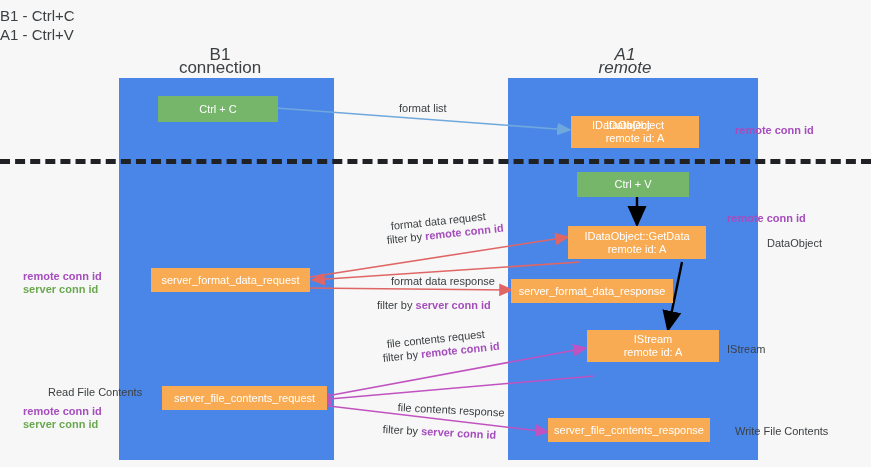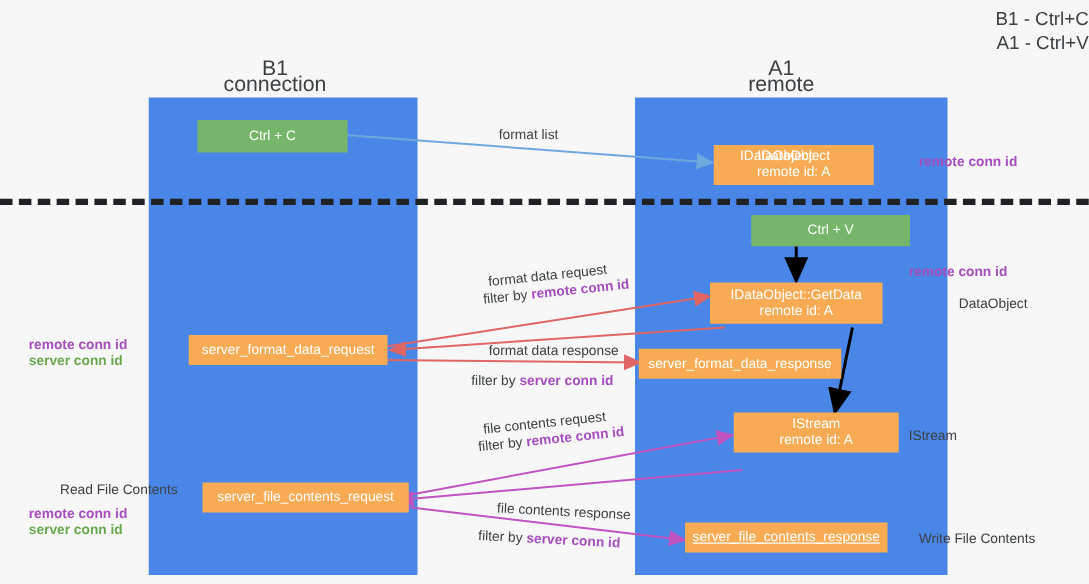--- a/index.html
+++ b/index.html
@@ -6,21 +6,21 @@
   body{
     width:871px;height:467px;
     background:#f7f7f7;
     font-family:"Liberation Sans", sans-serif;
     overflow:hidden;
   }
   #stage{position:relative;width:871px;height:467px;}
 
   .title{
     position:absolute;left:0;top:6px;width:871px;
-    text-align:right;font-size:15px;color:#3c4043;line-height:19px;
+    text-align:left;font-size:15px;color:#3c4043;line-height:19px;
     white-space:pre-line;
   }
 
   .colhead{
     position:absolute;text-align:center;font-size:17px;color:#3c4043;
     line-height:13px;white-space:pre-line;
   }
 
   .lane{position:absolute;background:#4a86e8;}
 
@@ -58,21 +58,21 @@
 </head>
 <body>
 
 <div id="stage">
 
   <div class="title">B1 - Ctrl+C
 A1 - Ctrl+V</div>
 
   <div class="colhead" style="left:140px;top:48px;width:160px;">B1
 connection</div>
-  <div class="colhead" style="left:545px;top:48px;width:160px;">A1
+  <div class="colhead" style="left:545px;top:48px;width:160px;font-style:italic;">A1
 remote</div>
 
   <div class="lane" style="left:119px;top:78px;width:215px;height:382px;"></div>
   <div class="lane" style="left:508px;top:78px;width:250px;height:382px;"></div>
 
   <svg class="layer">
     <defs>
       <marker id="ab" markerWidth="9" markerHeight="9" refX="8" refY="4.5" orient="auto">
         <path d="M0,0.5 L9,4.5 L0,8.5 z" fill="#6fa8dc"></path>
       </marker>
@@ -103,35 +103,35 @@
   </svg>
 
   <div class="divider"></div>
 
   <div class="box green" style="left:158px;top:96px;width:120px;height:26px;">Ctrl + C</div>
 
   <div class="box orange" style="left:571px;top:116px;width:128px;height:32px;">IDataObject
 remote id: A</div>
   <div class="ghost" style="left:592px;top:119px;">IDataObject</div>
 
-  <div class="box green" style="left:577px;top:172px;width:127px;height:25px;margin-left:24px;">Ctrl + V</div>
+  <div class="box green" style="left:577px;top:172px;width:112px;height:25px;">Ctrl + V</div>
 
   <div class="box orange" style="left:568px;top:226px;width:138px;height:33px;">IDataObject::GetData
 remote id: A</div>
 
   <div class="box orange" style="left:151px;top:268px;width:159px;height:24px;">server_format_data_request</div>
 
   <div class="box orange" style="left:511px;top:279px;width:162px;height:24px;">server_format_data_response</div>
 
   <div class="box orange" style="left:587px;top:330px;width:132px;height:32px;">IStream
 remote id: A</div>
 
   <div class="box orange" style="left:150px;top:386px;width:165px;height:24px;margin-left:12px;">server_file_contents_request</div>
 
-  <div class="box orange" style="left:548px;top:418px;width:162px;height:24px;text-decoration:underline;">server_file_contents_response</div>
+  <div class="box orange" style="left:548px;top:418px;width:162px;height:24px;">server_file_contents_response</div>
 
   <div class="arrowlbl" style="left:399px;top:101px;">format list</div>
 
   <div class="arrowlbl" style="left:390px;top:219px;transform:rotate(-6deg);transform-origin:left top;">format data request</div>
   <div class="arrowlbl" style="left:386px;top:233px;transform:rotate(-6deg);transform-origin:left top;">
     <span>filter by </span><b class="p">remote conn id</b>
   </div>
 
   <div class="arrowlbl" style="left:391px;top:274px;">format data response</div>
   <div class="arrowlbl" style="left:377px;top:298px;">

